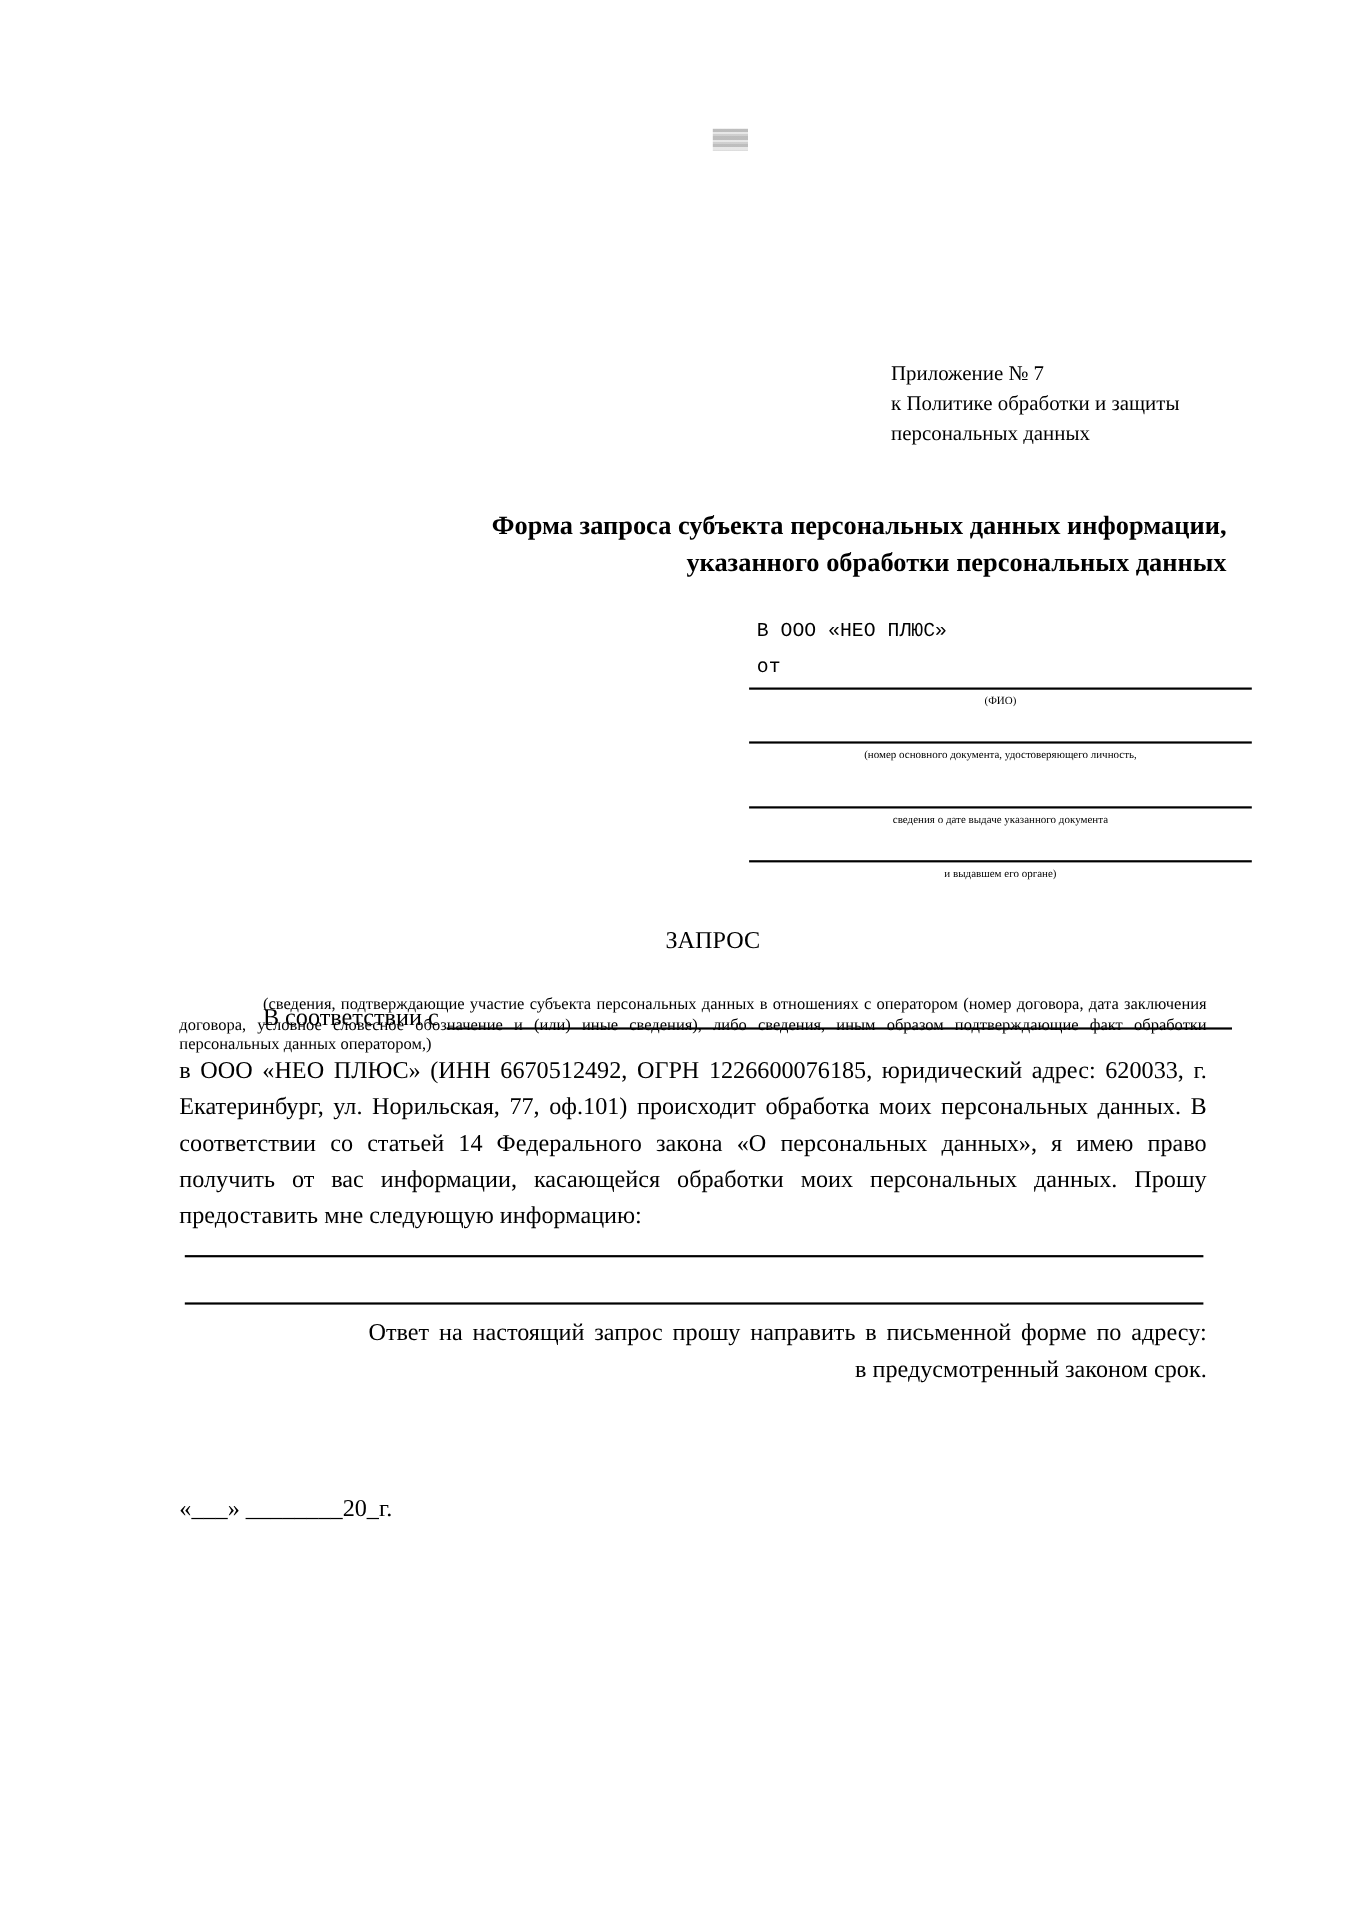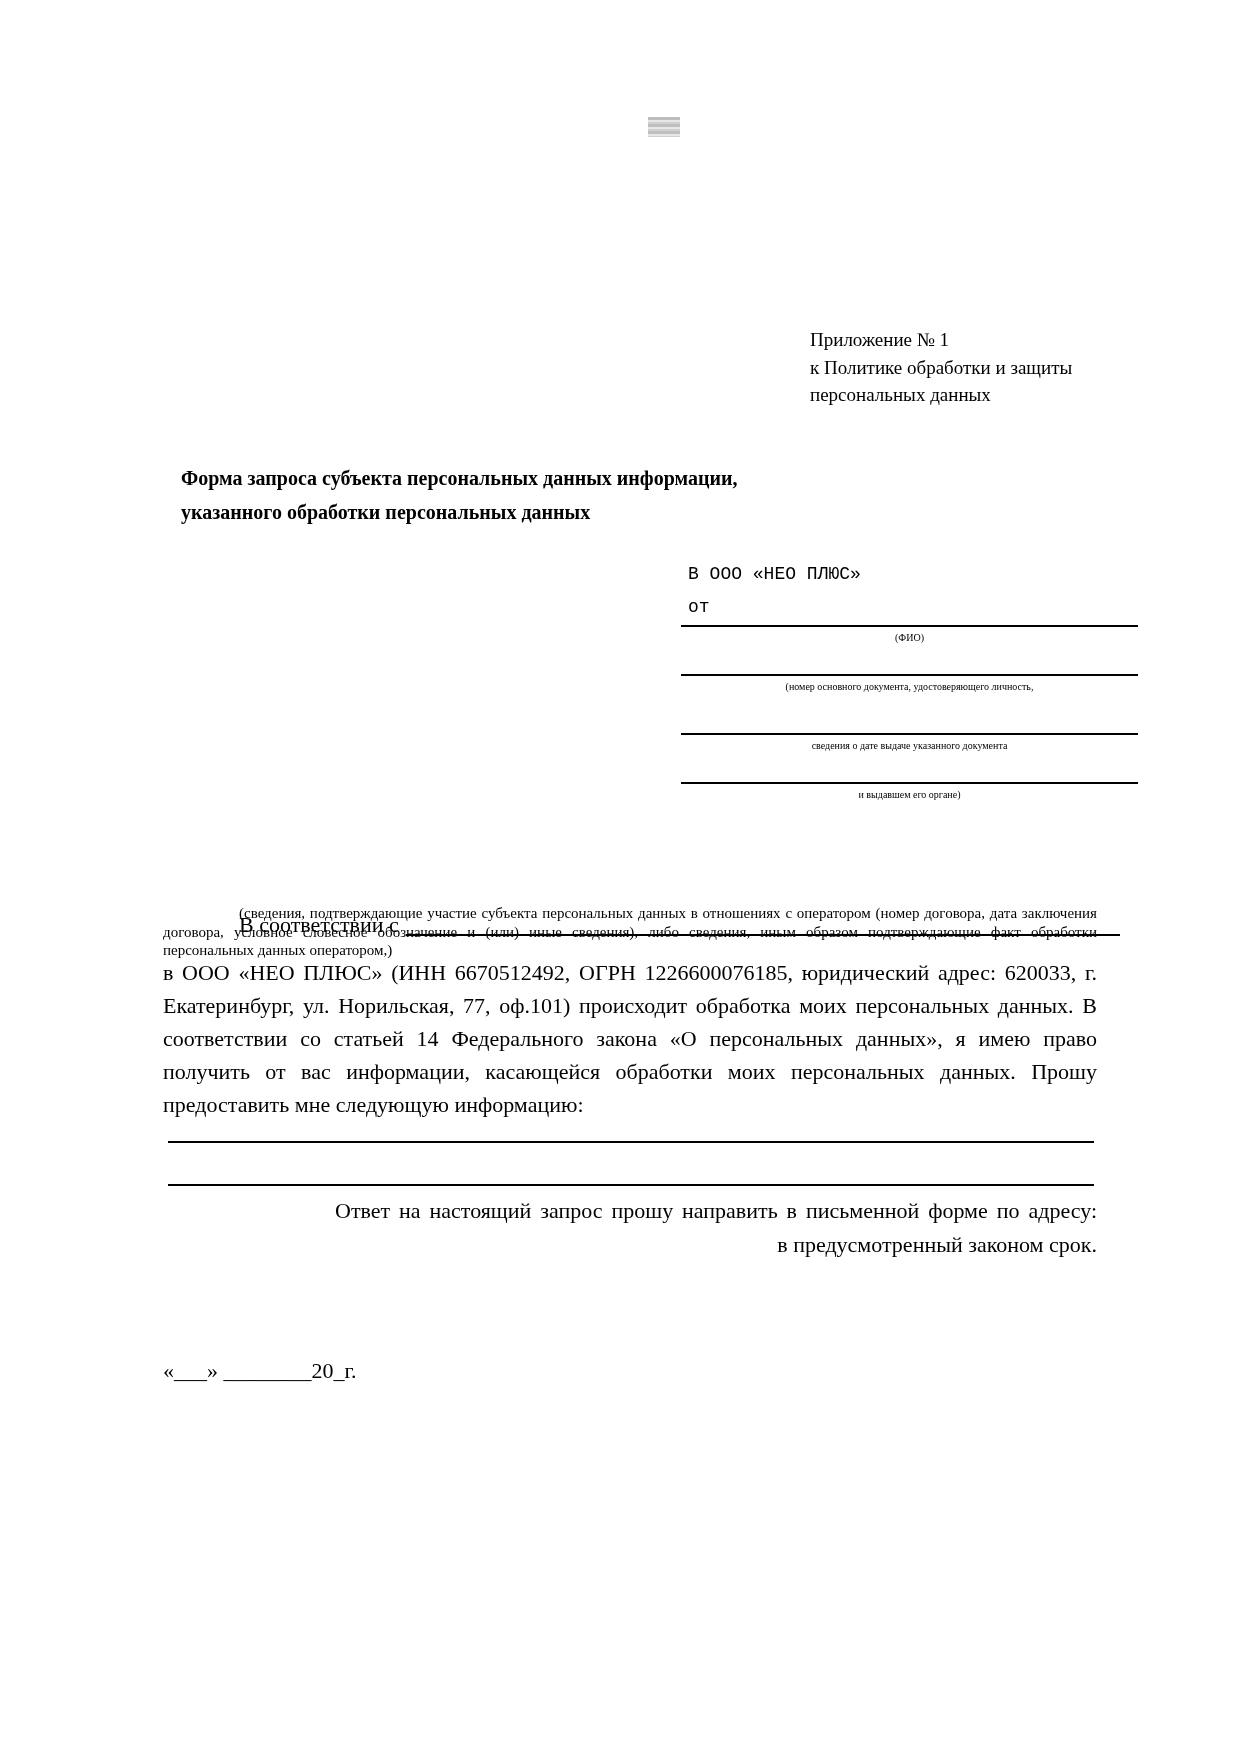--- a/index.html
+++ b/index.html
@@ -22,22 +22,22 @@
     opacity: .85;
   }
 
   .appendix {
     left: 810px; top: 326px; width: 360px;
     font-size: 19px; line-height: 27.5px; white-space: nowrap;
   }
 
   .doc-title {
     left: 181px; top: 461px; width: 934px;
-    text-align: left; font-weight: bold;
-    font-size: 20px; line-height: 34px;
+    text-align: right; font-weight: bold;
+    font-size: 24px; line-height: 34px;
   }
 
   .addressee {
     left: 688px; top: 558px;
     font-size: 18px; line-height: 33px; font-family: Liberation Mono, monospace;
   }
 
   .rule { border-top: 2px solid #000; height: 0; }
   .frule { left: 681px; width: 457px; }
   .fcap {
@@ -99,21 +99,21 @@
   .sigright .txt { white-space: nowrap; }
 </style>
 </head>
 <body>
 
 <div class="page">
 
   <div class="abs artifact"></div>
 
   <div class="abs appendix">
-    <div>Приложение № 1</div>
+    <div>Приложение № 7</div>
     <div>к Политике обработки и защиты</div>
     <div>персональных данных</div>
   </div>
 
   <div class="abs doc-title">
     <div>Форма запроса субъекта персональных данных информации,</div>
     <div>указанного обработки персональных данных</div>
   </div>
 
   <div class="abs addressee">
@@ -126,20 +126,21 @@
 
   <div class="abs rule frule" style="top:674px"></div>
   <div class="abs fcap" style="top:678px">(номер основного документа, удостоверяющего личность,</div>
 
   <div class="abs rule frule" style="top:733px"></div>
   <div class="abs fcap" style="top:737px">сведения о дате выдаче указанного документа</div>
 
   <div class="abs rule frule" style="top:782px"></div>
   <div class="abs fcap" style="top:786px">и выдавшем его органе)</div>
 
+  <div class="abs zapros">ЗАПРОС</div>
 
   <div class="abs accordance">
     <span class="txt">В соответствии с</span>
     <span class="fill"></span>
   </div>
 
   <div class="abs footnote">(сведения, подтверждающие участие субъекта персональных данных в отношениях с оператором (номер договора, дата заключения договора, условное словесное обозначение и (или) иные сведения), либо сведения, иным образом подтверждающие факт обработки персональных данных оператором,)</div>
 
   <div class="abs bodytext">в ООО «НЕО ПЛЮС» (ИНН 6670512492, ОГРН 1226600076185, юридический адрес: 620033, г. Екатеринбург, ул. Норильская, 77, оф.101) происходит обработка моих персональных данных. В соответствии со статьей 14 Федерального закона «О персональных данных», я имею право получить от вас информации, касающейся обработки моих персональных данных. Прошу предоставить мне следующую информацию:</div>
 

